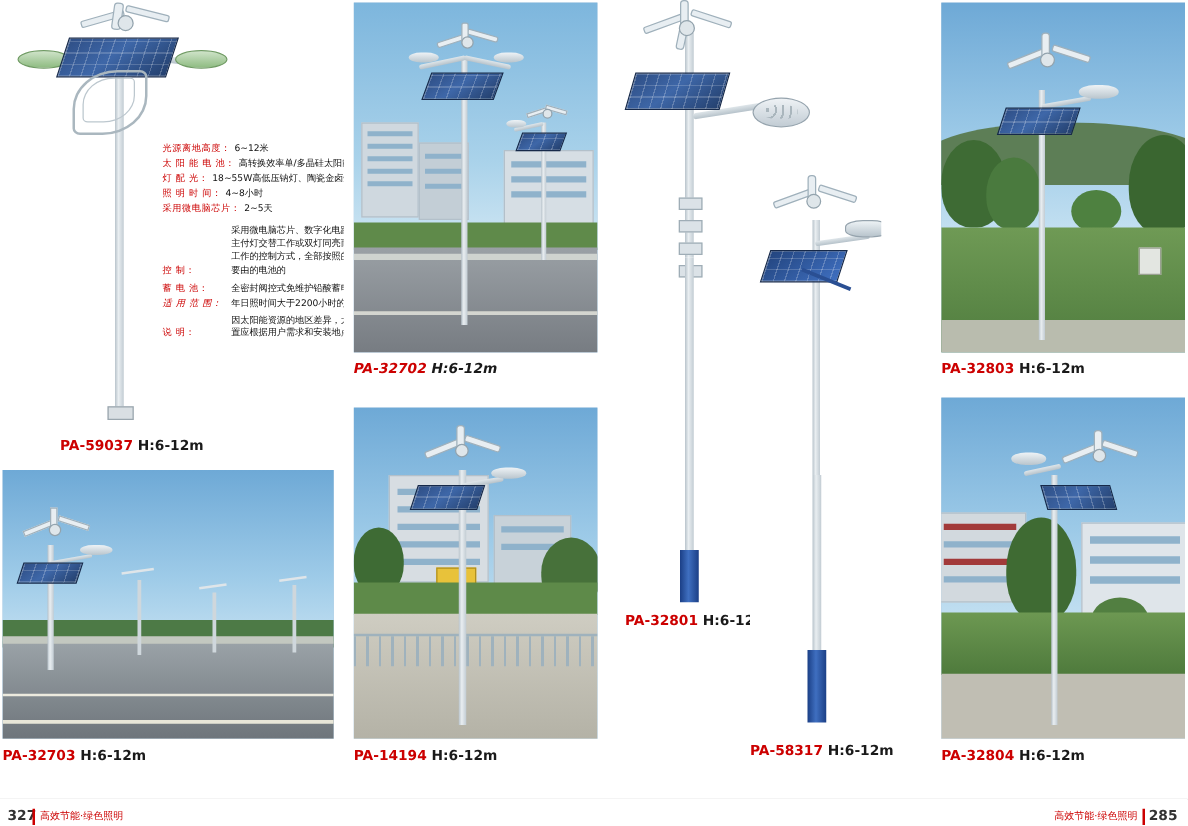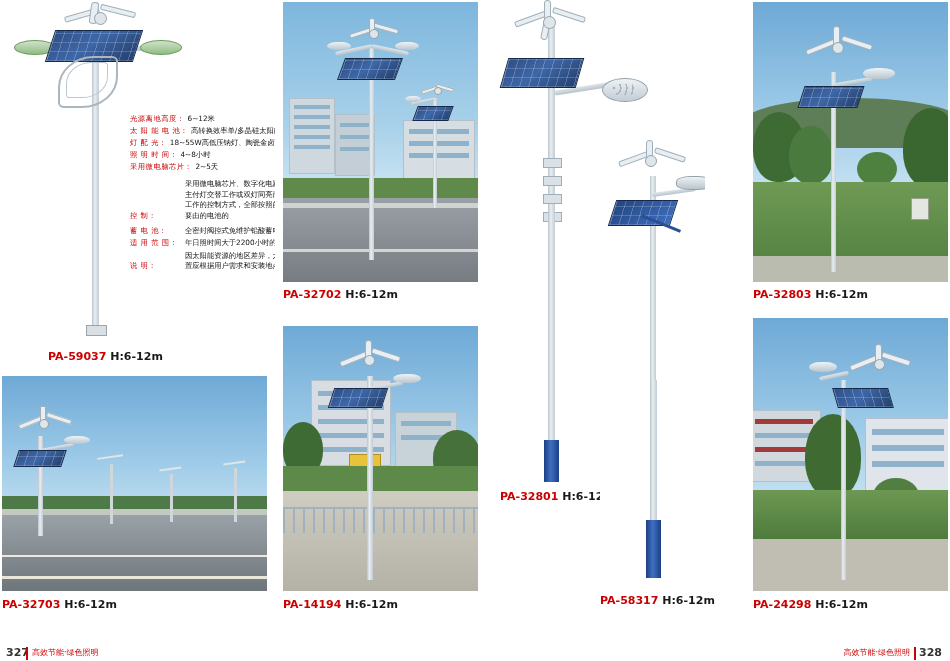--- a/index.html
+++ b/index.html
@@ -119,21 +119,21 @@
         </div>
       <div class="row" style="margin-top:6px;">
           <span class="k" style="flex:0 0 52px;">控       制：</span>
           <span class="v" style="width:168px;">采用微电脑芯片、数字化电路、集成传感器技术具有主付灯交替工作或双灯同亮而设定时间主灯停止付灯工作的控制方式，全部按照的交德控制器整电池或都要由的电池的</span>
         </div>
       <div class="row" style="margin-top:5px;">
           <span class="k" style="flex:0 0 52px;">蓄  电   池：</span>
           <span class="v" style="width:168px;">全密封阀控式免维护铅酸蓄电池或胶体蓄电池</span>
         </div>
       <div class="row">
-          <span class="k" style="flex:0 0 52px;">适  用   范  围：</span>
+          <span class="k" style="flex:0 0 52px;font-style:italic;">适  用   范  围：</span>
           <span class="v" style="width:168px;">年日照时间大于2200小时的地区</span>
         </div>
       <div class="row">
           <span class="k" style="flex:0 0 52px;">说       明：</span>
           <span class="v" style="width:168px;">因太阳能资源的地区差异，太阳能照明系统的具体配置应根据用户需求和安装地点的太阳辐射量而设计。</span>
         </div>
     </div>
   </div>
   <div class="caption" style="left:48px;top:350px;">
     <span>PA-59037</span>
@@ -184,21 +184,21 @@
     <div class="head" style="left:122px;top:94px;width:16px;height:6px;"></div>
     <div class="panel" style="left:132px;top:104px;width:34px;height:13px;transform:skewX(-20deg);">
         <div class="grid"></div>
       </div>
     <div style="position:absolute;left:138px;top:78px;width:30px;height:20px;">
       <div class="blade" style="left:0px;top:8px;width:16px;height:2px;transform:rotate(-18deg);"></div>
       <div class="blade" style="left:15px;top:6px;width:16px;height:2px;transform:rotate(16deg);"></div>
       <div class="hub" style="left:13px;top:7px;width:6px;height:6px;"></div>
     </div>
   </div>
-  <div class="caption" style="left:283px;top:288px;">
+  <div class="caption" style="left:283px;top:288px;font-style:italic;">
     <span>PA-32702</span>
     <span class="h">H:6-12m</span>
   </div>
 
   <div class="photo" style="left:490px;top:0px;width:215px;height:482px;background:#ffffff;">
 
     <div class="pole" style="left:58px;top:26px;width:7px;height:180px;"></div>
     <div class="arm" style="left:64px;top:86px;width:60px;height:5px;border-radius:3px;transform:rotate(-9deg);"></div>
     <div style="position:absolute;left:112px;top:78px;width:44px;height:22px;border-radius:50%;
                 background:linear-gradient(180deg,#eef2f5,#c2ccd4);border:1px solid #95a3ad;"></div>
@@ -377,27 +377,27 @@
         <div class="grid"></div>
       </div>
     <div style="position:absolute;left:96px;top:26px;width:66px;height:36px;">
       <div class="blade" style="left:0px;top:16px;width:28px;height:4px;border-radius:2px;transform:rotate(-22deg);"></div>
       <div class="blade" style="left:32px;top:12px;width:28px;height:4px;border-radius:2px;transform:rotate(18deg);"></div>
       <div class="blade" style="left:26px;top:0px;width:5px;height:18px;border-radius:3px;"></div>
       <div class="hub" style="left:25px;top:15px;width:9px;height:9px;"></div>
     </div>
   </div>
   <div class="caption" style="left:753px;top:598px;">
-    <span>PA-24298</span>
+    <span>PA-32804</span>
     <span class="h">H:6-12m</span>
   </div>
 
   <div class="footline"></div>
   <div class="footbar"></div>
   <div class="pgnum" style="left:6px;">327</div>
   <div class="redbar" style="left:26px;"></div>
   <div class="foottxt" style="left:32px;">高效节能·绿色照明</div>
 
   <div class="foottxt" style="right:40px;">高效节能·绿色照明</div>
   <div class="redbar" style="right:34px;"></div>
-  <div class="pgnum" style="right:8px;">328</div>
+  <div class="pgnum" style="right:8px;">285</div>
 
 </div>
 
 </body></html>

